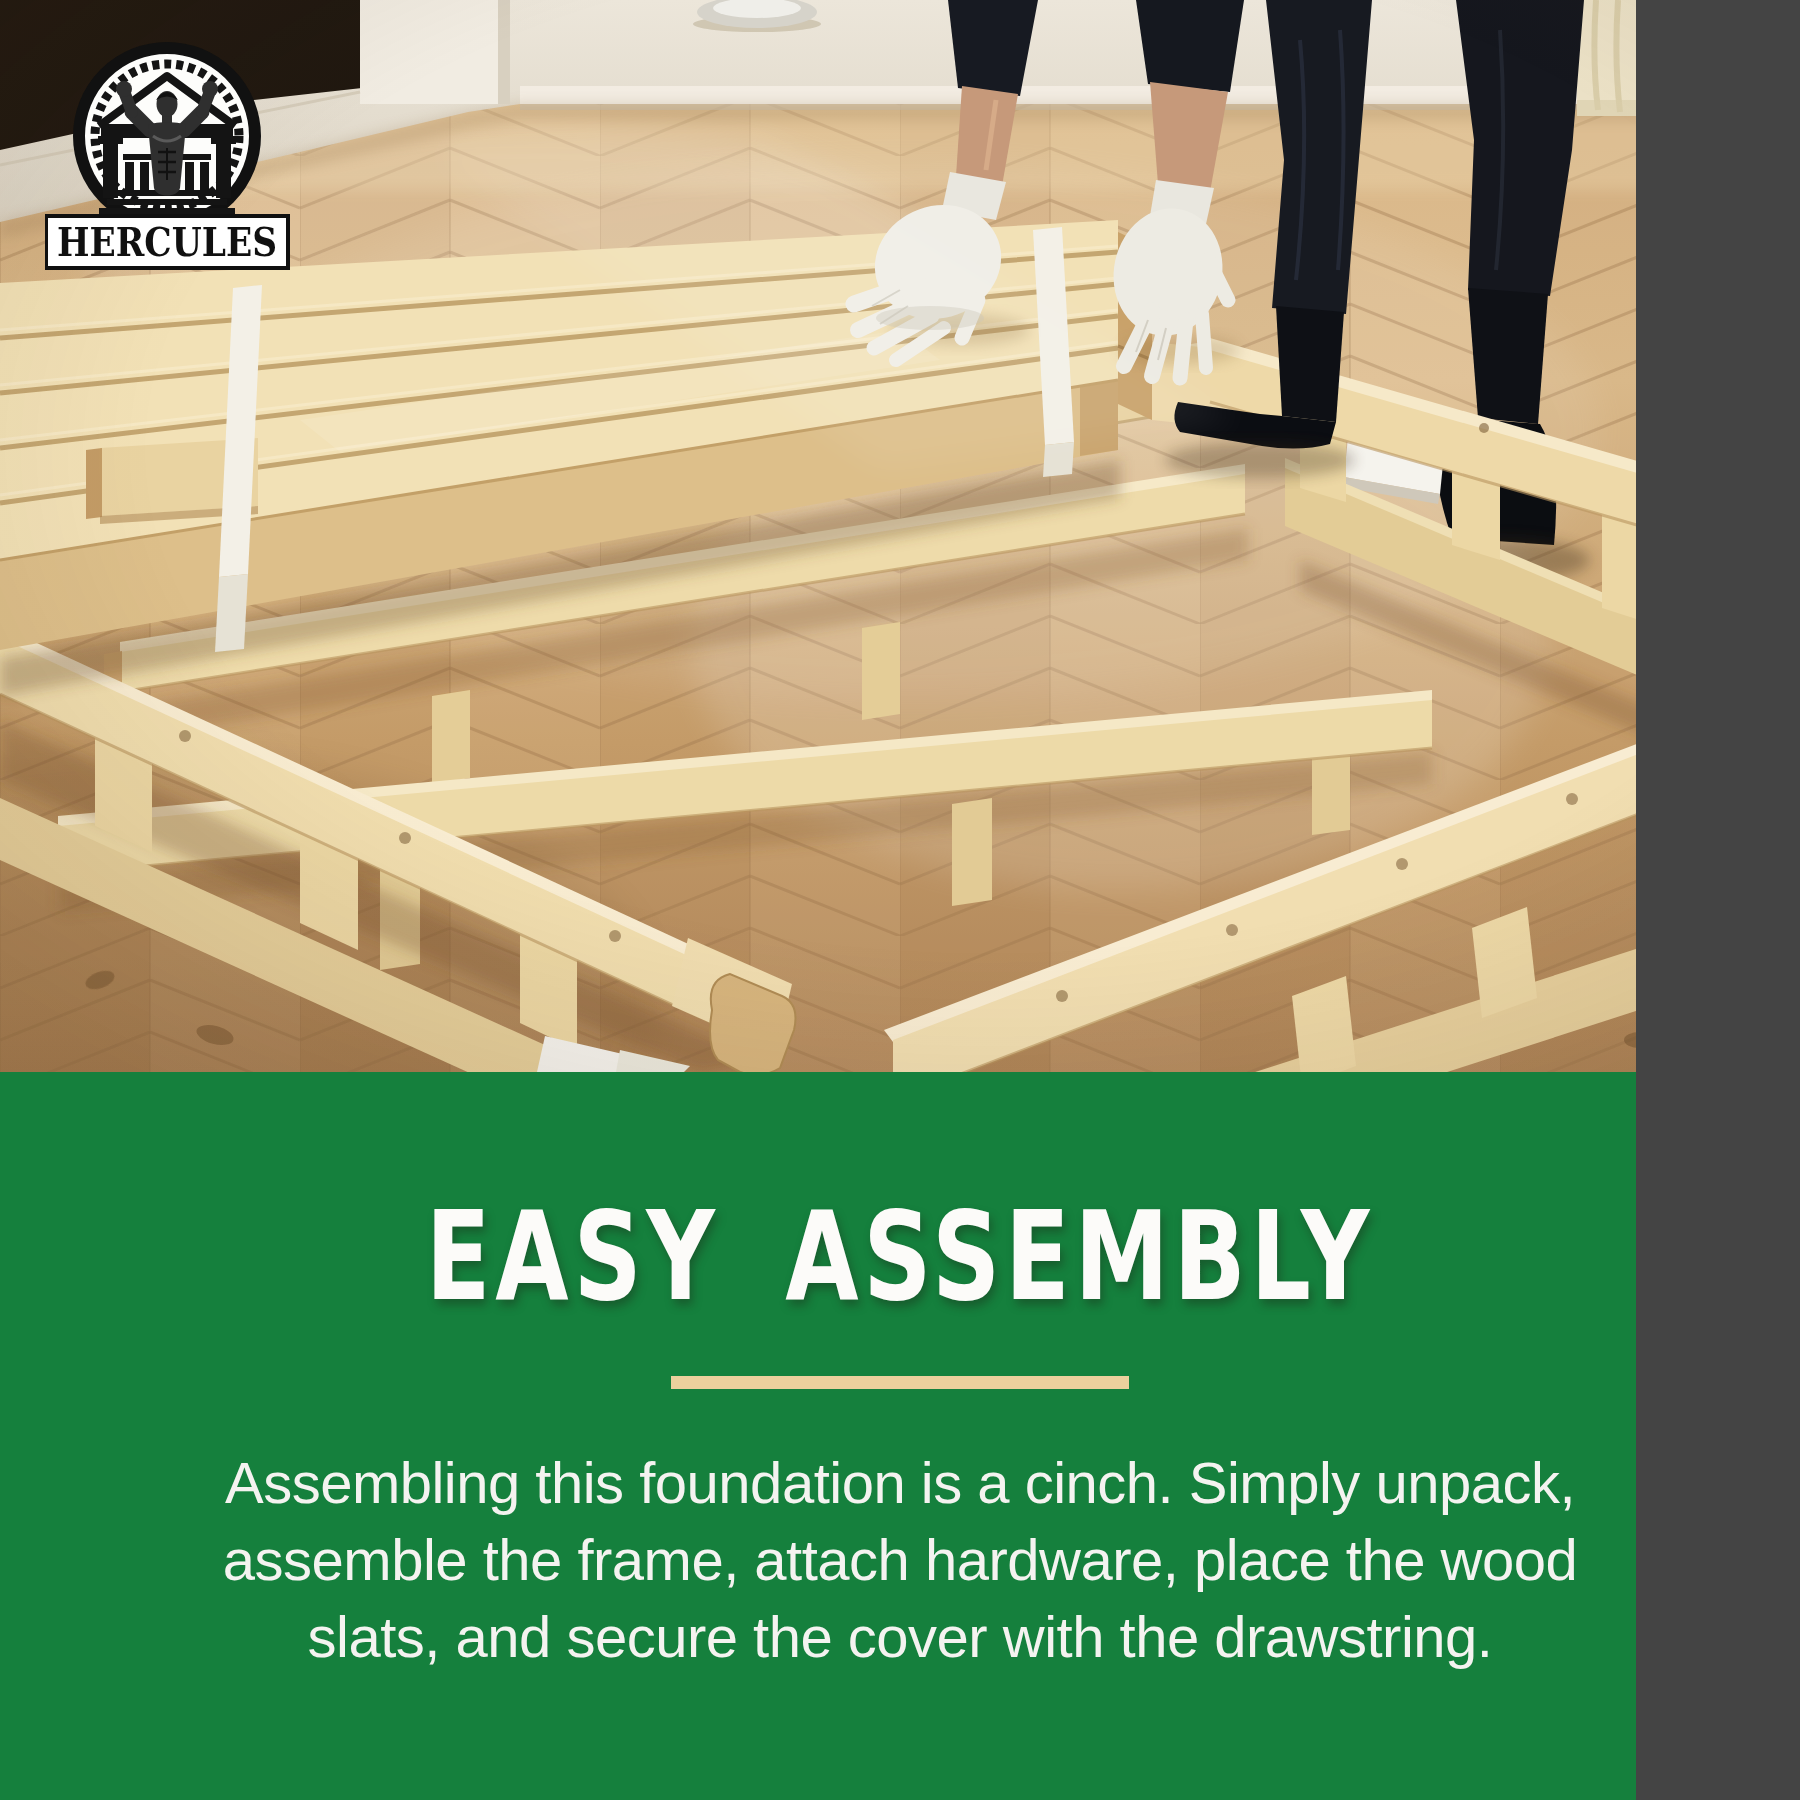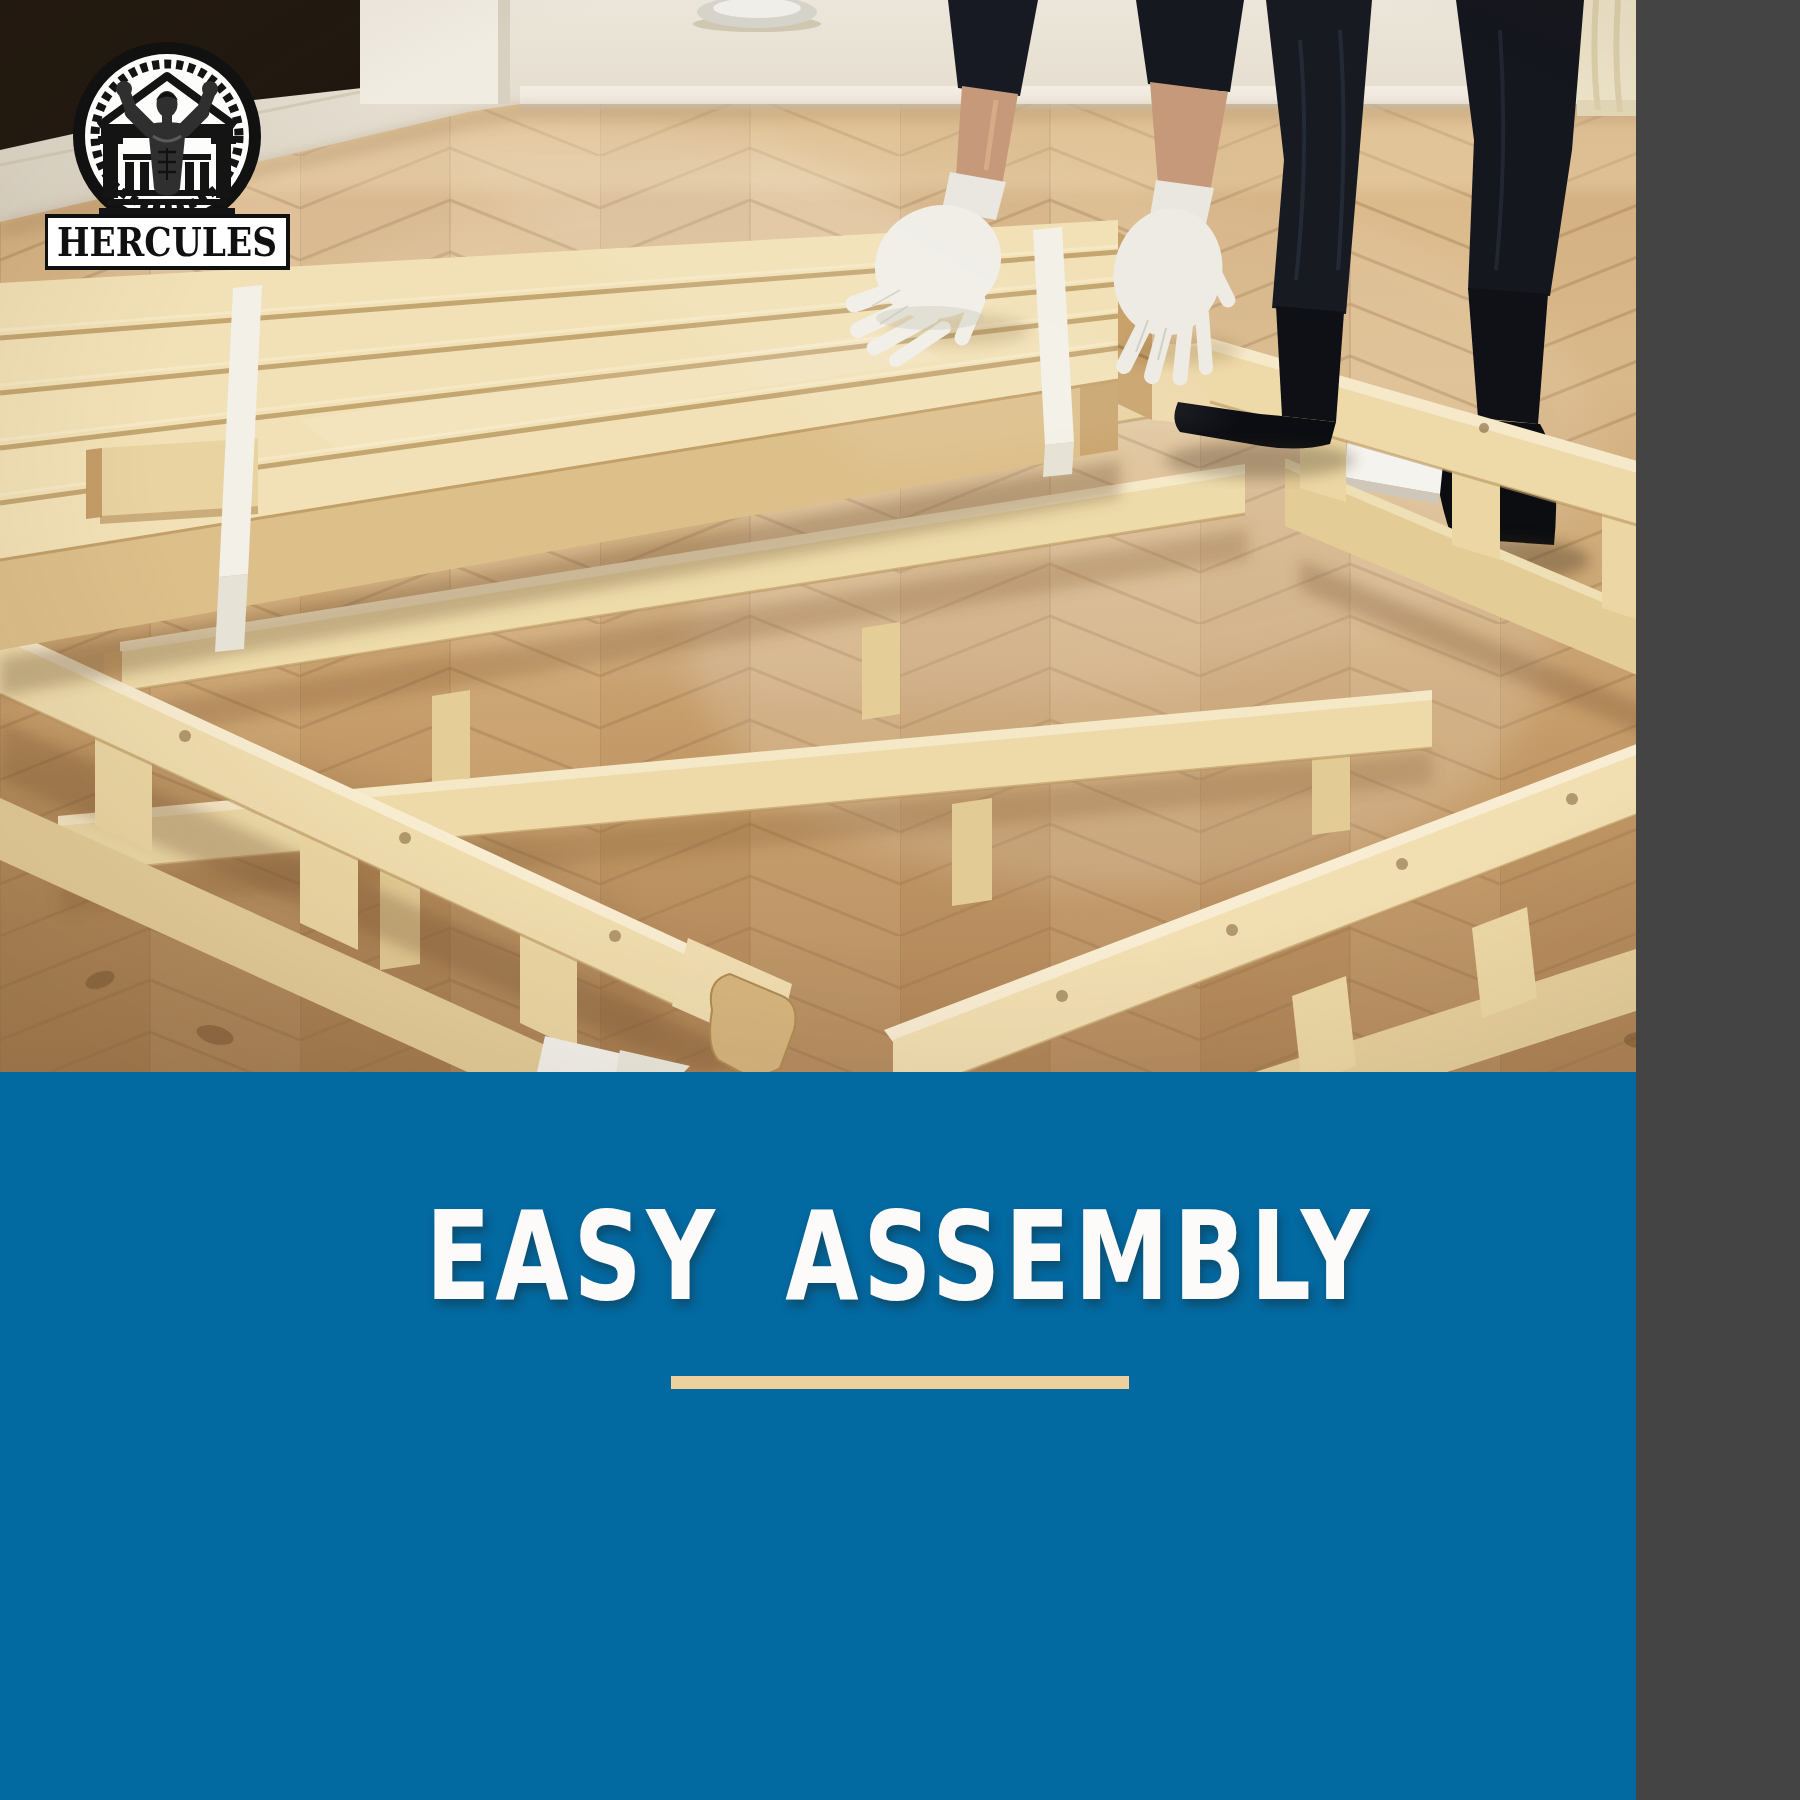--- a/index.html
+++ b/index.html
@@ -3,21 +3,21 @@
 <meta charset="utf-8">
 <style>
   html,body{margin:0;padding:0;background:#444;}
   #stage{position:relative;width:1636px;height:1800px;overflow:hidden;background:#6a635d;font-family:"DejaVu Sans",sans-serif;}
   
   #photo{position:absolute;top:0;left:0;width:1800px;height:1072px;}
   #photo svg{display:block;}
   
   #logo{position:absolute;top:40px;left:45px;width:245px;height:232px;}
   
-  #band{position:absolute;top:1072px;left:0;width:1800px;height:728px;background:#0369a1;}
+  #band{position:absolute;top:1072px;left:0;width:1800px;height:728px;background:#15803d;}
   #heading{position:absolute;top:124px;left:0;width:100%;text-align:center;
     font-family:"DejaVu Sans",sans-serif;font-weight:800;font-size:102px;
     color:#fcfbf9;letter-spacing:5px;word-spacing:30px;line-height:1;
     transform:scale(.93,1.2);transform-origin:50% 0;
     text-shadow:3px 5px 9px rgba(30,25,18,.35);}
   #divider{position:absolute;top:304px;left:50%;margin-left:-229px;width:458px;height:13px;background:#ecd09d;}
   #bodytext{position:absolute;top:372px;left:0;width:100%;text-align:center;
     font-family:"Liberation Sans","DejaVu Sans",sans-serif;font-weight:400;
     font-size:58px;line-height:77px;color:#f4f3f0;letter-spacing:-.5px;white-space:pre-line;}
 </style>
@@ -313,15 +313,18 @@
         <path d="M111,60 Q122,44 133,60 Q122,53 111,60" fill="#111"></path>
       </g>
       <rect x="1" y="176" width="242" height="52" fill="#ffffff" stroke="#101010" stroke-width="4"></rect>
       <text x="122" y="216" text-anchor="middle" font-family="DejaVu Serif, serif" font-weight="bold" font-size="40" fill="#101010" textLength="220" lengthAdjust="spacingAndGlyphs">HERCULES</text>
     </svg>
   </div>
 
   <div id="band">
     <div id="heading">EASY ASSEMBLY</div>
     <div id="divider"></div>
+    <div id="bodytext">Assembling this foundation is a cinch. Simply unpack,
+assemble the frame, attach hardware, place the wood
+slats, and secure the cover with the drawstring.</div>
   </div>
 
 </div>
 
 </body></html>

